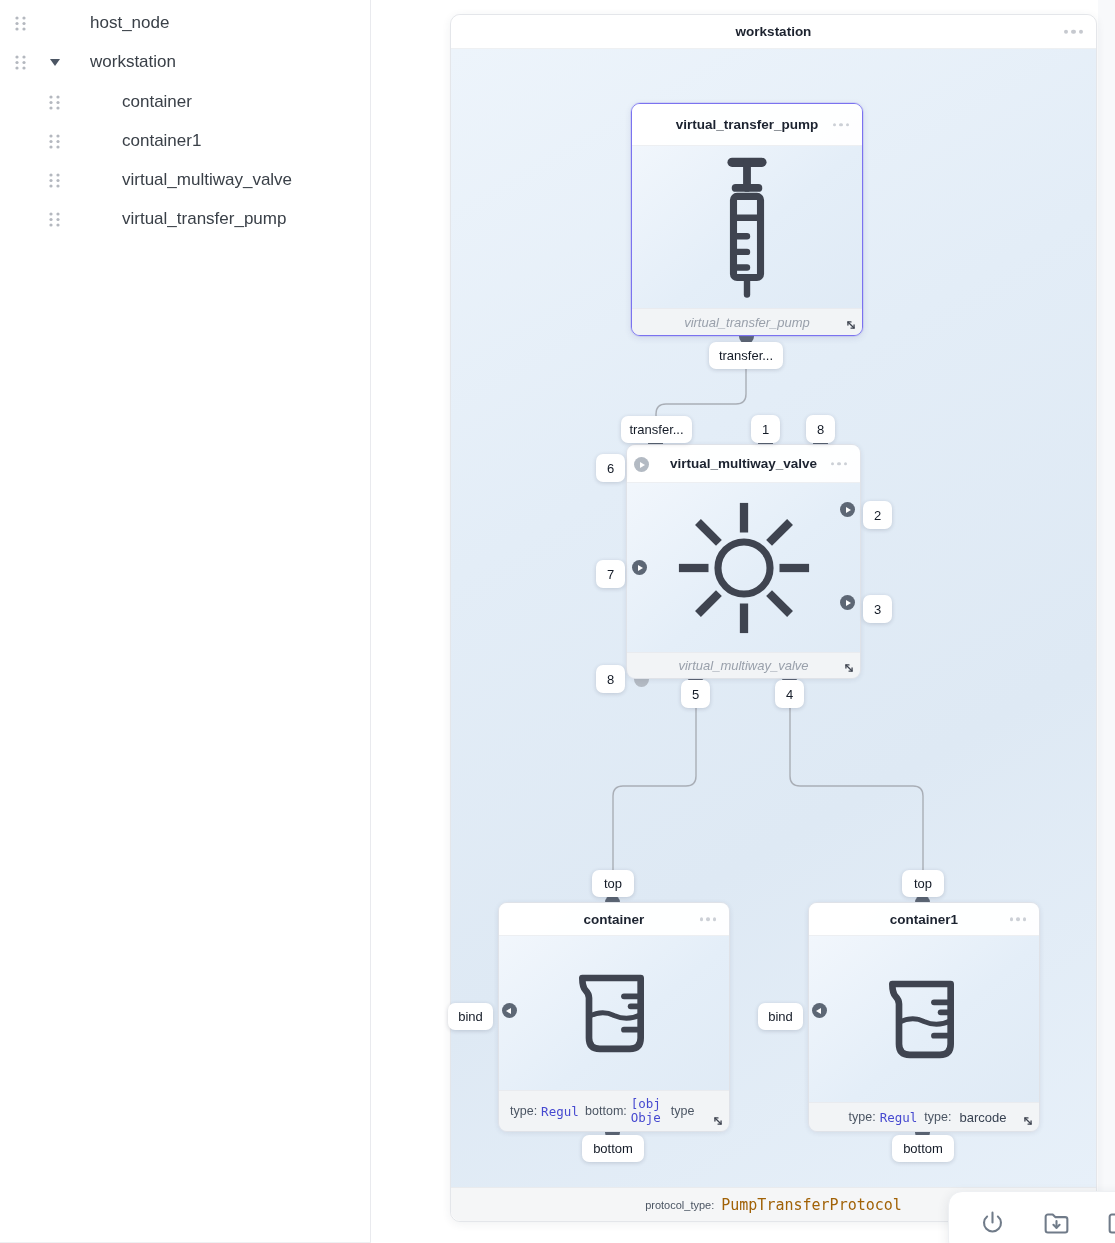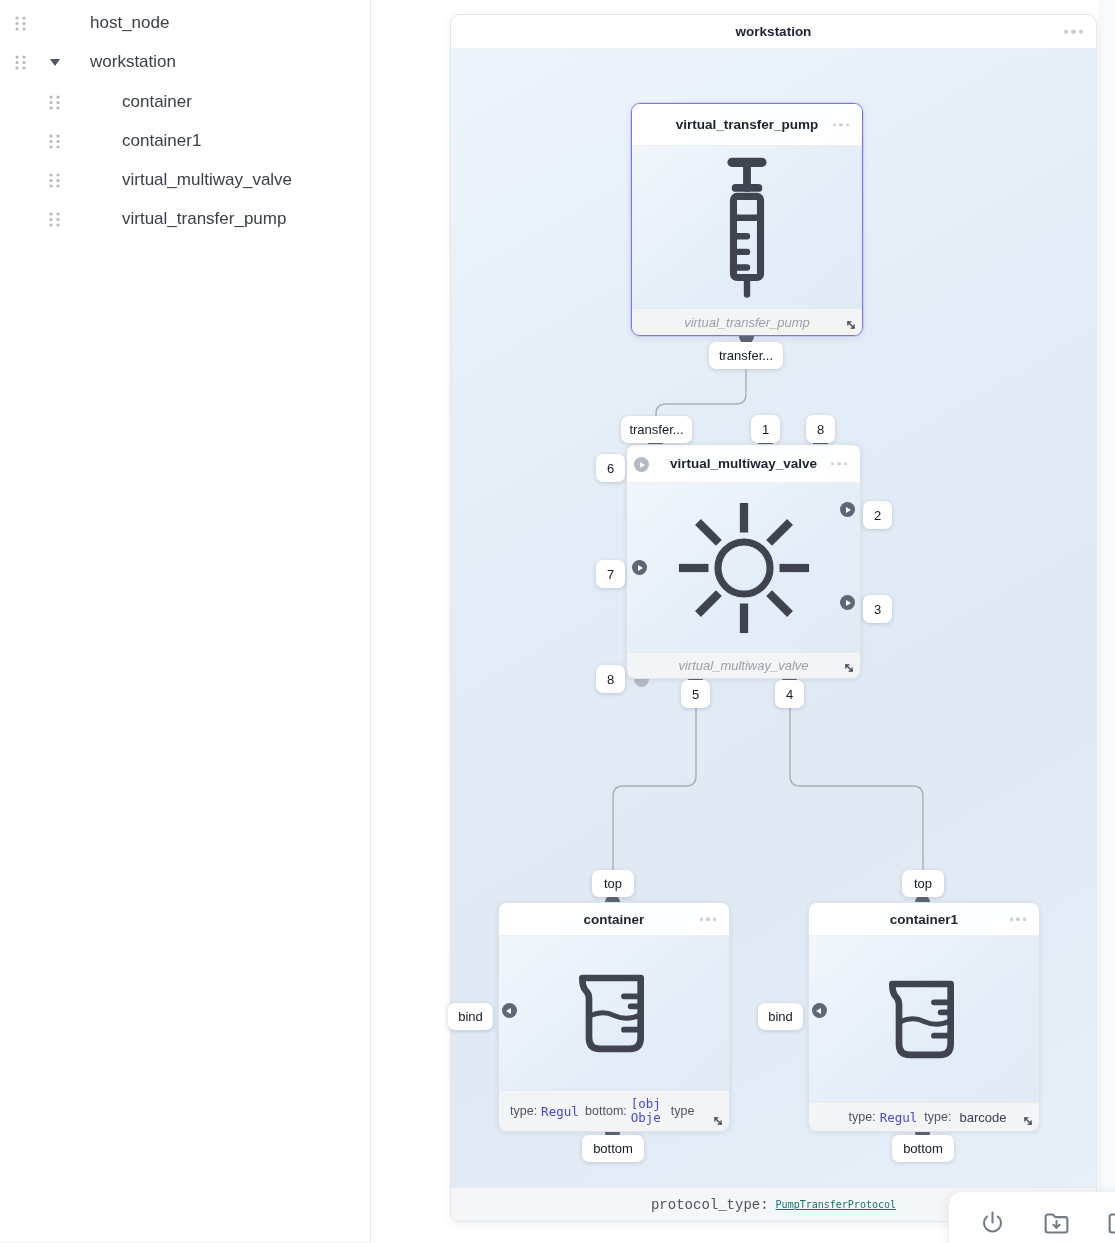--- a/index.html
+++ b/index.html
@@ -39,22 +39,22 @@
   .dots.small i { width:3.5px; height:3.5px; background:#ccd0d6; }
 
   .flow { position:absolute; left:0; top:34px; width:645px; height:1140px;
     background:linear-gradient(150deg,#edf4fb 0%, #e3edf7 35%, #dee9f4 65%, #e7f0f9 100%); }
   .edges { position:absolute; left:0; top:0; width:645px; height:1140px; z-index:0; }
   .edges path { fill:none; stroke:#a9aeb6; stroke-width:1.4; }
 
   .panel-footer { position:absolute; left:0; bottom:0; right:0; height:34px;
     background:#f5f6f7; border-top:1px solid #e9ebee; border-radius:0 0 10px 10px;
     display:flex; align-items:center; justify-content:center; gap:7px; z-index:6; }
-  .pf-label { font-size:14px; color:#4b5563;font-family:Liberation Mono, monospace; }
-  .pf-value { font-size:10px; color:#0f766e;text-decoration:underline; }
+  .pf-label { font-size:11px; color:#4b5563; }
+  .pf-value { font-size:15px; color:#a16207; }
 
   
   .node { position:absolute; border:1px solid #dfe2e8; border-radius:9px;
     background:linear-gradient(140deg,#f4f8fd 0%, #e4eef8 55%, #dfeaf5 100%);
     box-shadow:0 1px 5px rgba(50,60,85,.10); display:flex; flex-direction:column; z-index:2; }
   .node.selected { border:1.6px solid #7b72f0; box-shadow:0 0 0 1px rgba(123,114,240,.18), 0 2px 7px rgba(60,60,120,.12); }
   .node-header { position:relative; background:rgba(255,255,255,.94);
     border-bottom:1px solid #edeff2; border-radius:8px 8px 0 0;
     display:flex; align-items:center; justify-content:center; flex:none; }
   .node-title { font-size:13.5px; font-weight:bold; color:#1c2330; }

